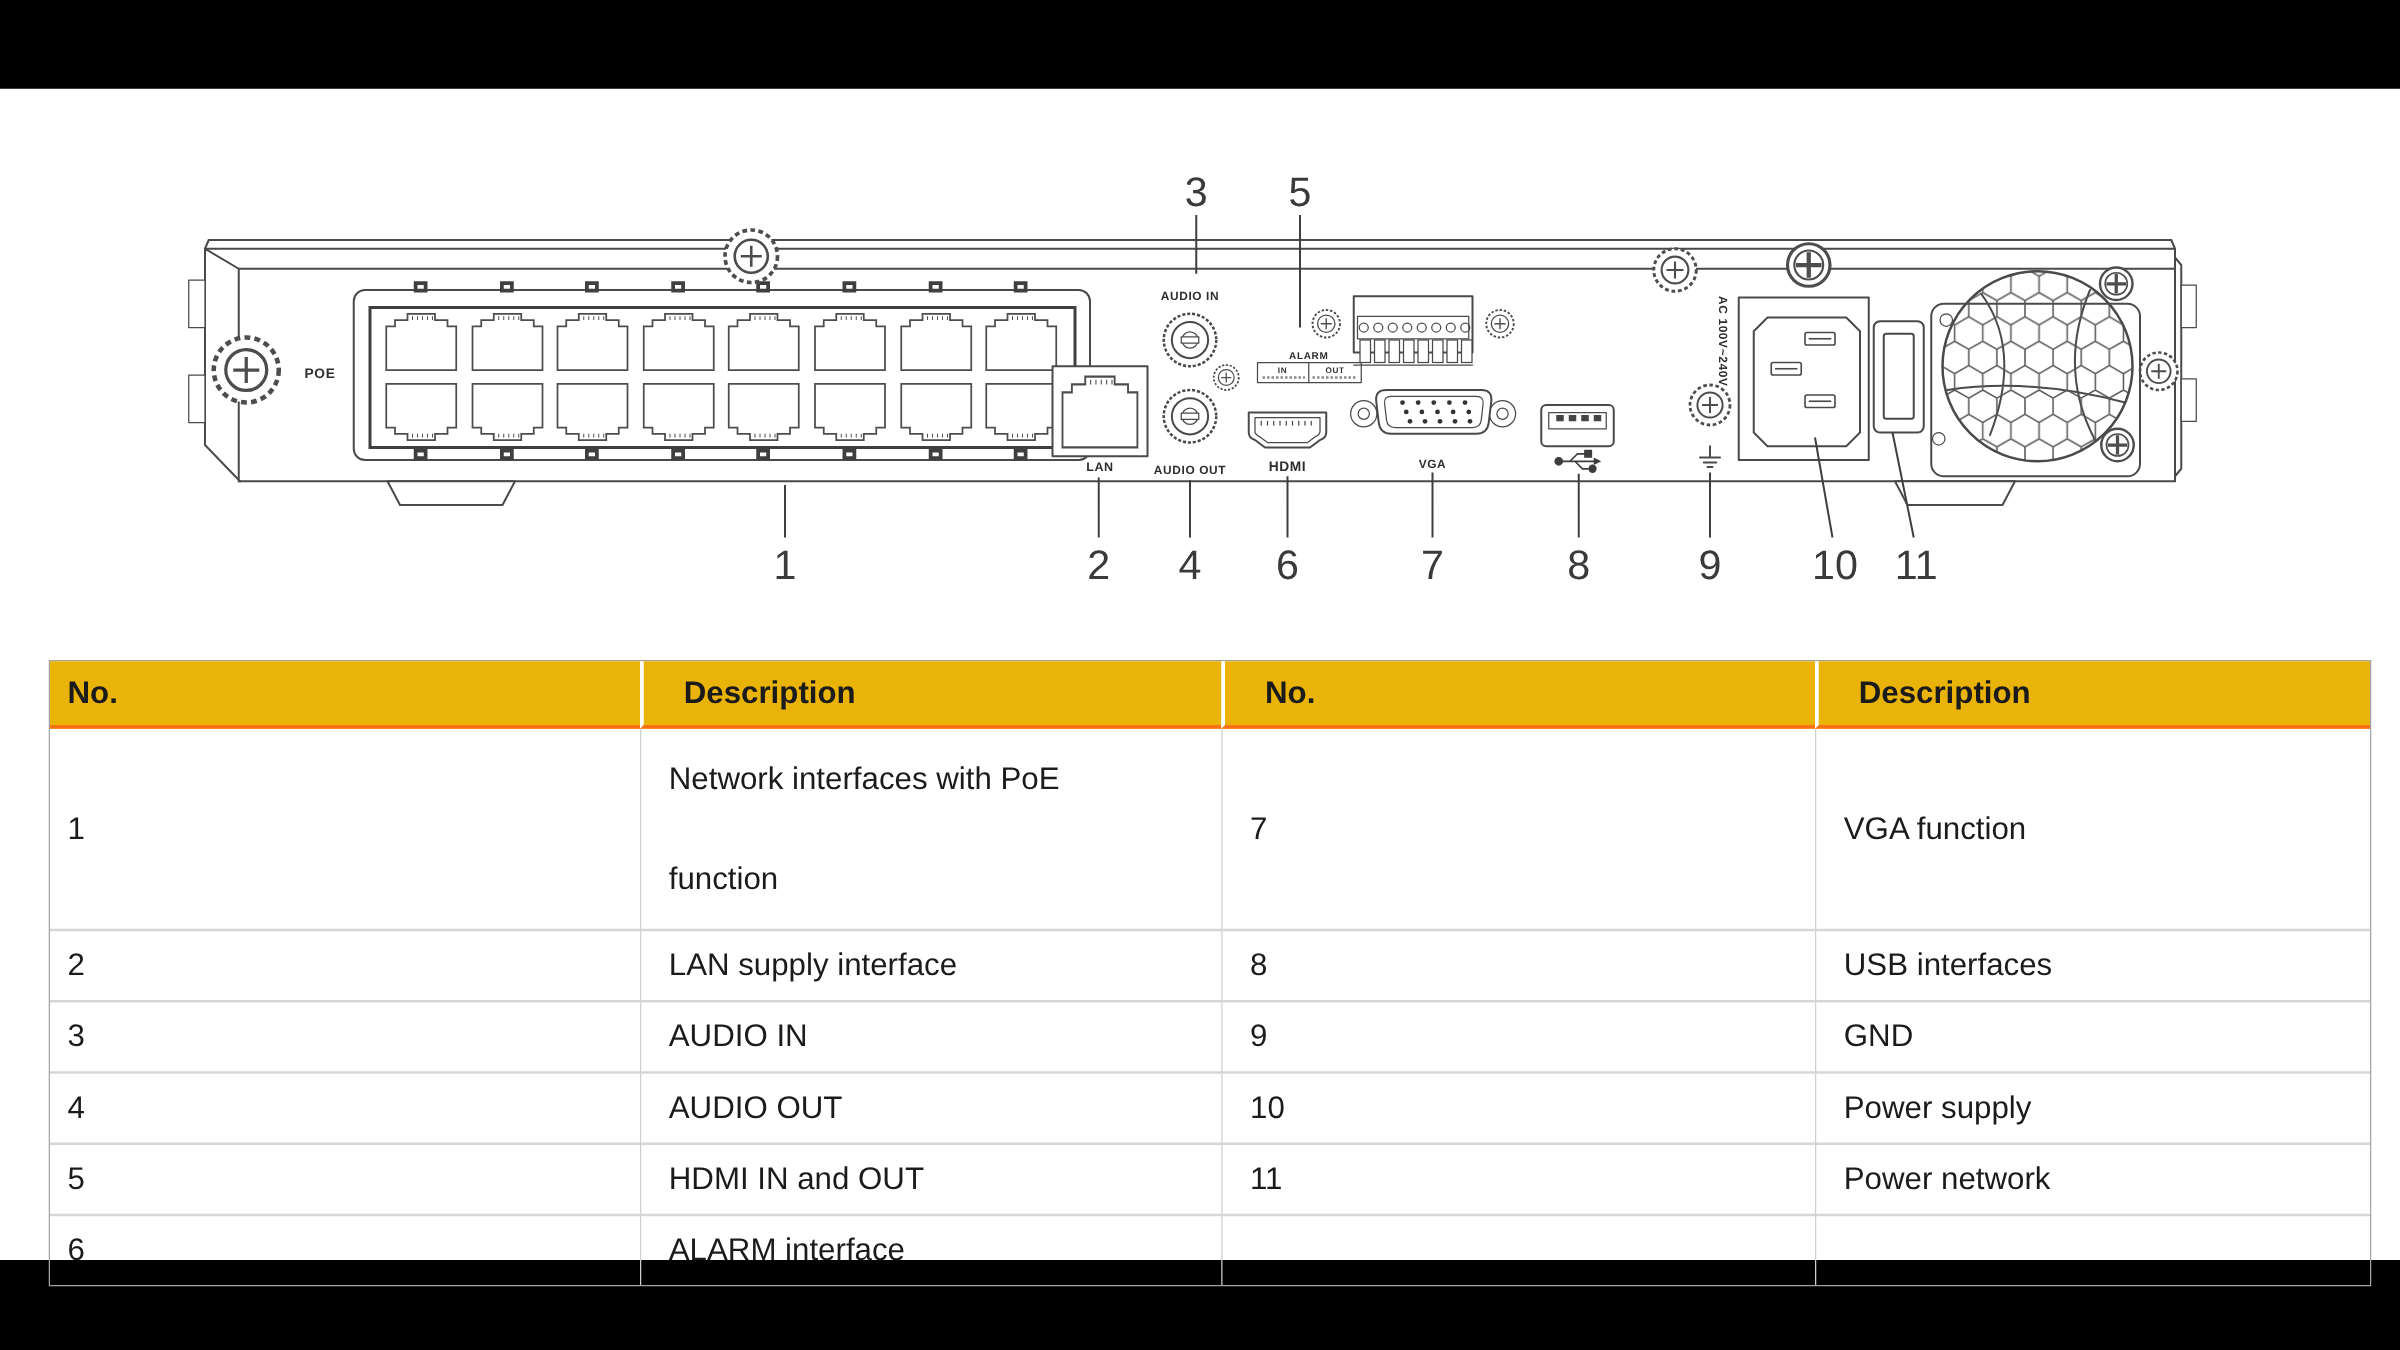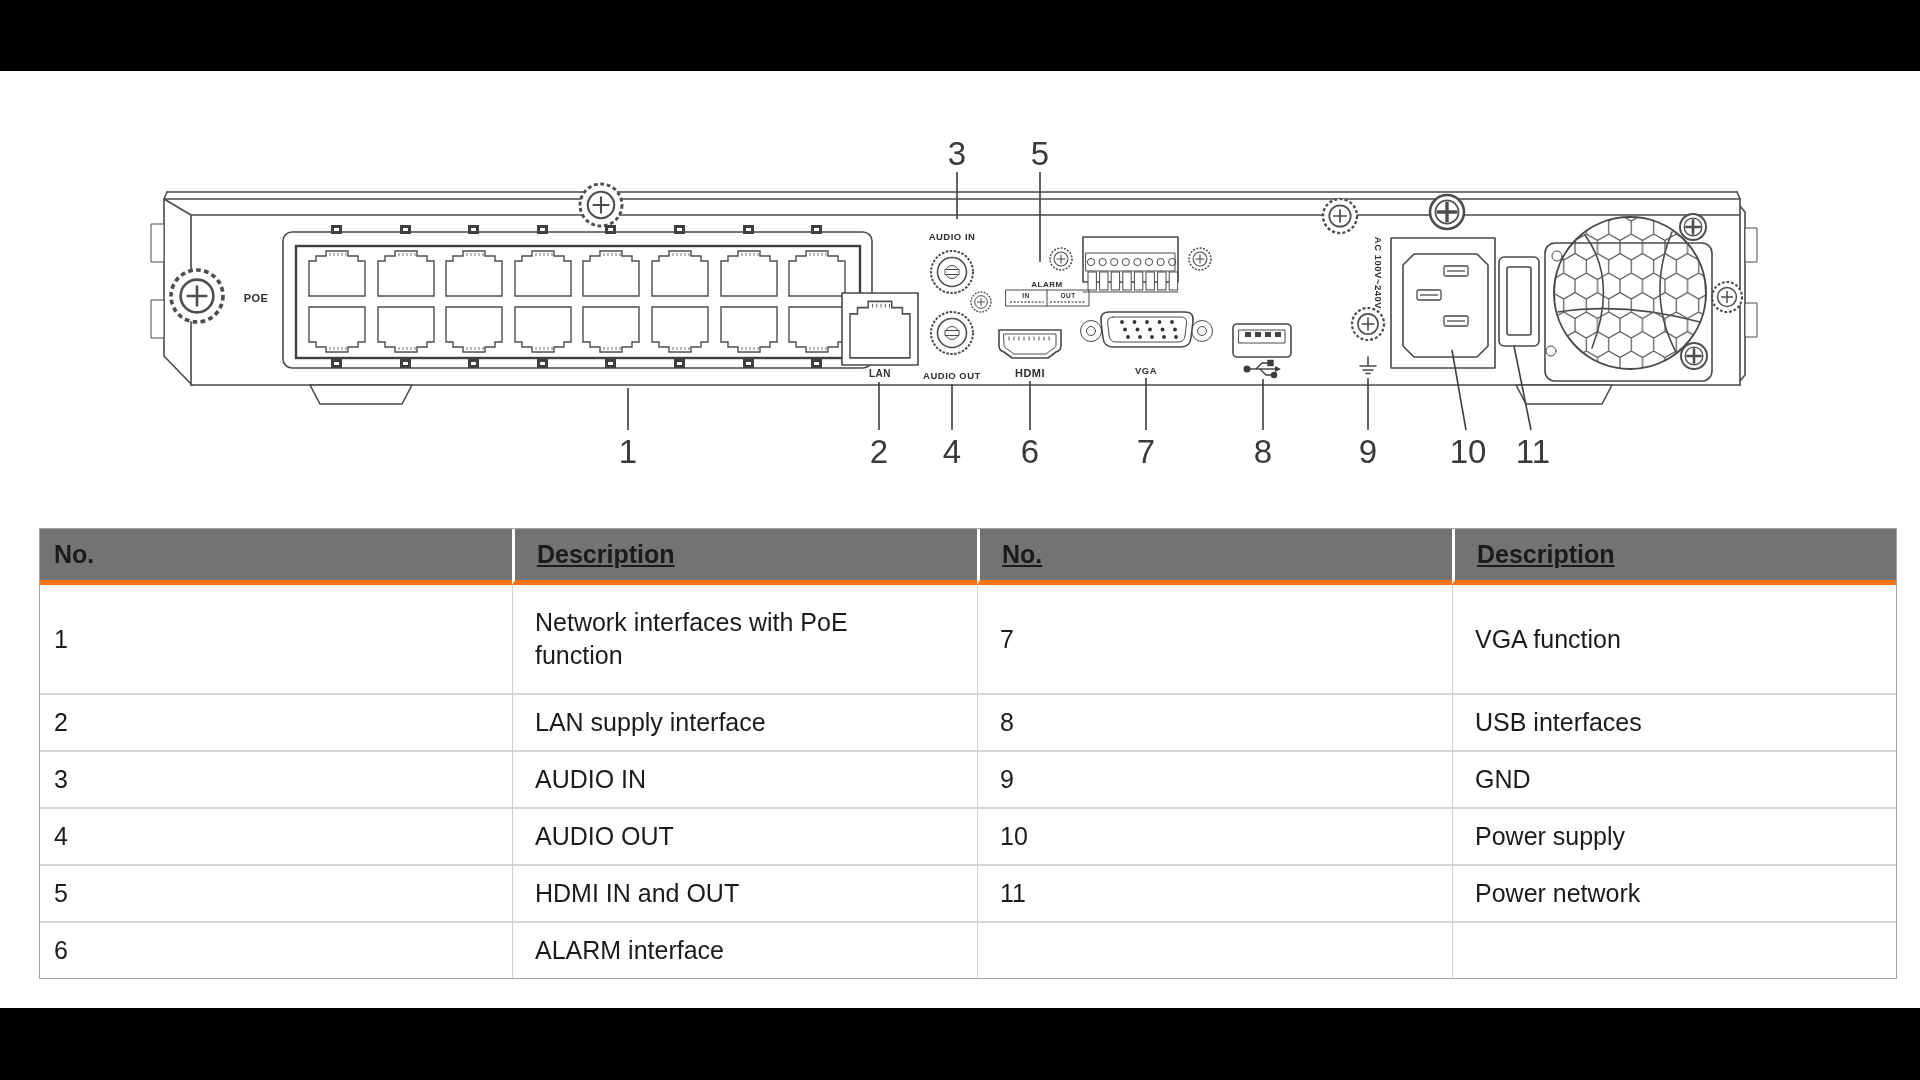--- a/index.html
+++ b/index.html
@@ -8,30 +8,30 @@
   .letterbox{position:absolute;left:0;width:1920px;background:#000;}
   .letterbox.top{top:0;height:71px;}
   .letterbox.bottom{top:1008px;height:72px;}
   .content{position:absolute;left:0;top:71px;width:1920px;height:937px;background:#fff;}
   .diagram{position:absolute;left:0;top:60px;width:1920px;height:380px;}
 
   
   .spec-table{position:absolute;left:39px;top:457px;width:1856px;border-collapse:separate;
               border-spacing:0;table-layout:fixed;border:1px solid #a3a3a3;
               font-size:25px;color:#1b1b1b;}
-  .spec-table th{background:#737373;text-align:left;font-weight:bold;height:51px;
-                 padding:0 0 0 14px;vertical-align:middle;border-bottom:5px solid #f97316;}
-  .spec-table th.desc{padding-left:22px;text-decoration:underline;}
+  .spec-table th{background:#eab308;text-align:left;font-weight:bold;height:51px;
+                 padding:0 0 0 14px;vertical-align:middle;border-bottom:3px solid #f97316;}
+  .spec-table th.desc{padding-left:32px;}
   .spec-table th + th{border-left:3px solid #fff;}
   .spec-table td{padding:0 0 0 14px;vertical-align:middle;height:55px;
                  border-bottom:2px solid #d6d6d6;border-left:1px solid #cfcfcf;}
   .spec-table td:first-child{border-left:none;}
   .spec-table td.desc{padding-left:22px;}
   .spec-table tr.tall td{height:108px;}
-  .spec-table tr.tall td.wrap{line-height:33px;padding-right:60px;}
+  .spec-table tr.tall td.wrap{line-height:80px;padding-right:60px;}
   .spec-table tr:last-child td{border-bottom:none;}
 
   
   .ln{stroke:#4a4a4a;fill:none;stroke-width:1.6;stroke-linejoin:round;stroke-linecap:round;}
   .lnw{stroke:#4a4a4a;fill:#fff;stroke-width:1.6;stroke-linejoin:round;}
   .thin{stroke-width:1;}
   .lbl{font-family:"Liberation Sans",sans-serif;font-weight:bold;fill:#2e2e2e;
        text-anchor:middle;letter-spacing:.5px;}
   .callout{font-family:"Liberation Sans",sans-serif;font-size:33px;fill:#3a3a3a;text-anchor:middle;}
   .cline{stroke:#3f3f3f;stroke-width:1.6;fill:none;}

